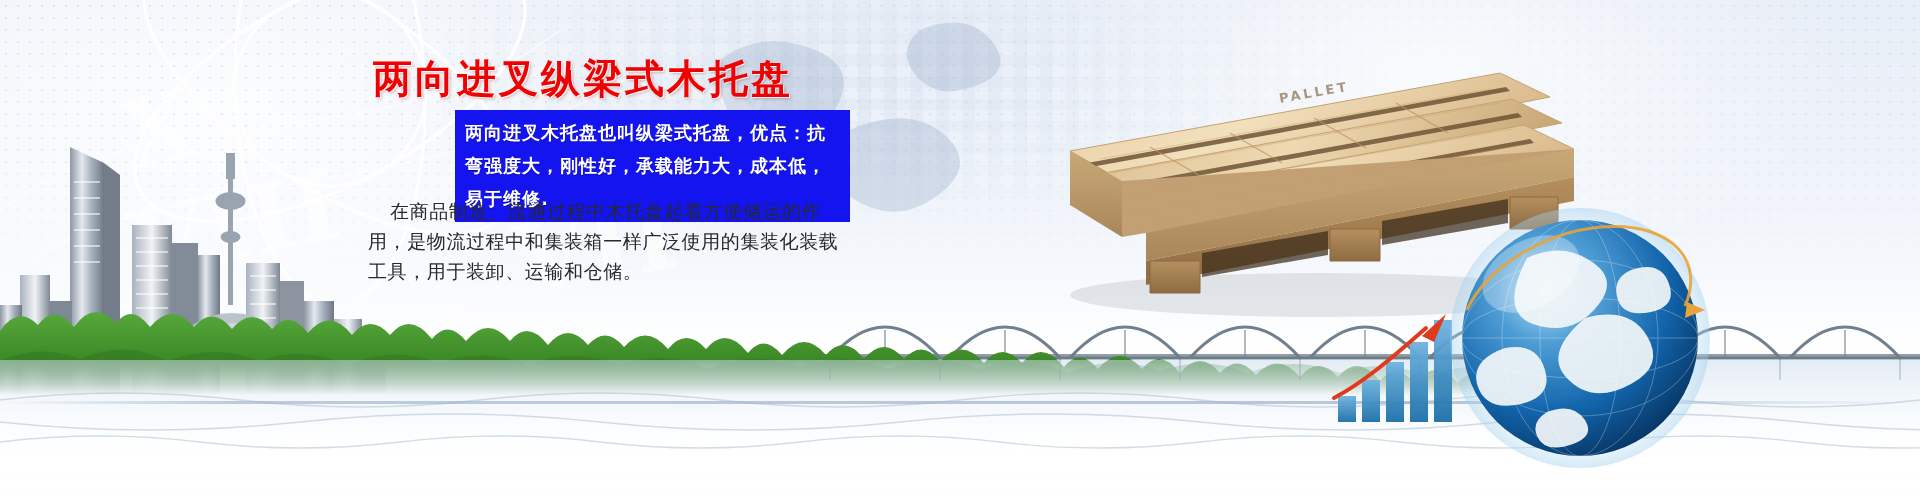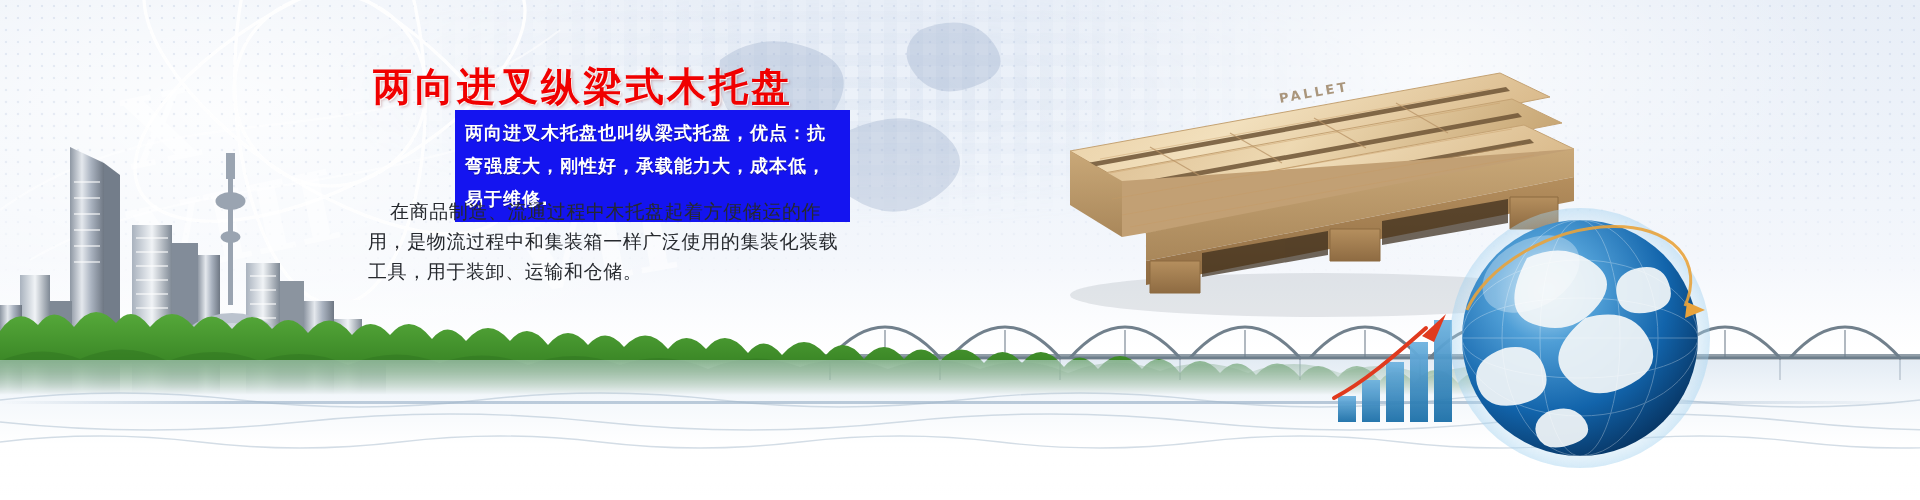--- a/index.html
+++ b/index.html
@@ -70,21 +70,20 @@
   
   .chartfx{right:420px;bottom:78px;width:170px;height:120px;}
 
   
   .title{
     position:absolute;left:373px;top:52px;
     font-family:"DejaVu Sans","Liberation Sans",sans-serif;
     font-size:39px;font-weight:bold;letter-spacing:3px;
     color:#f00000;white-space:nowrap;
     text-shadow:1px 1px 0 rgba(255,255,255,.85), 2px 2px 3px rgba(120,0,0,.25);
-    margin-top:8px;
   }
   .bluebox{
     position:absolute;left:455px;top:110px;width:395px;
     background:#1414f0;
     padding:6px 16px 7px 10px;
     box-sizing:border-box;
   }
   .bluebox p{
     margin:0;color:#ffffff;font-size:18px;font-weight:bold;
     line-height:33px;letter-spacing:1px;

